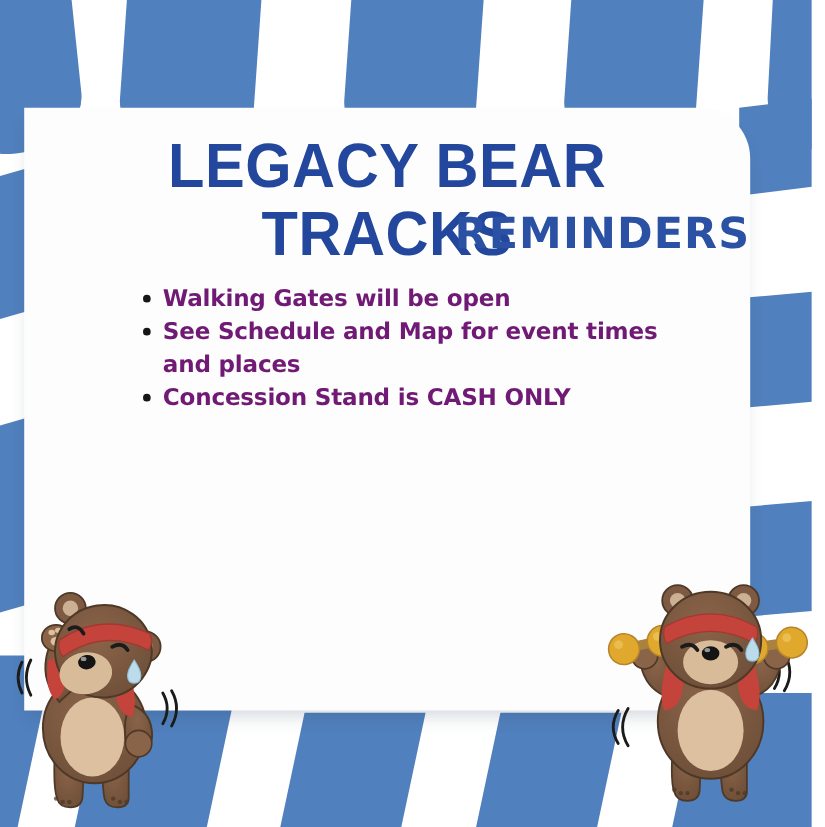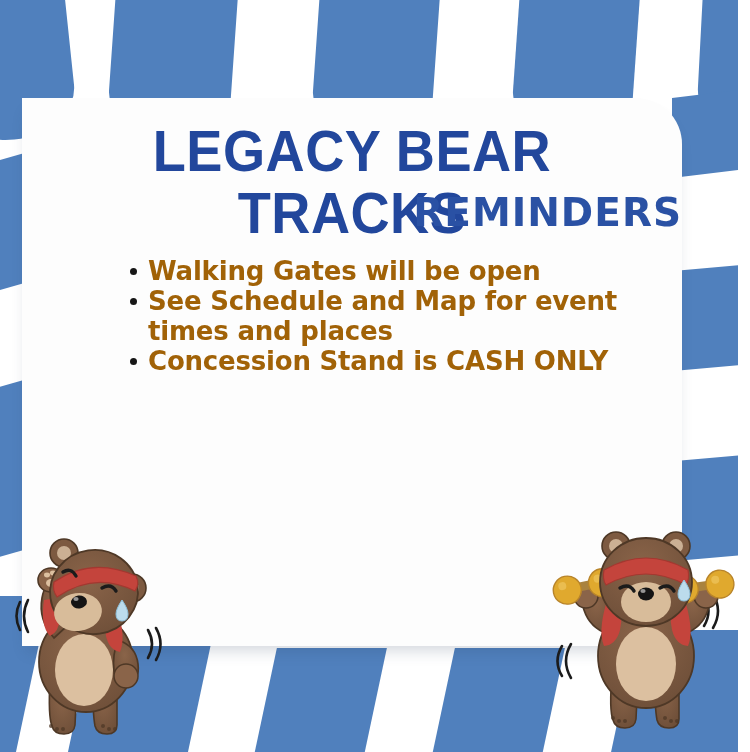--- a/index.html
+++ b/index.html
@@ -90,23 +90,23 @@
     top: 158px;
     right: 40px;
     margin: 0;
     padding: 0 0 0 22px;
     list-style: none;
   }
   .reminder-item {
     position: relative;
     font-family: "DejaVu Sans", sans-serif;
     font-weight: 700;
-    font-size: 26px;
+    font-size: 21px;
     line-height: 30px;
-    color: #a16207;
+    color: #701a75;
     letter-spacing: -0.2px;
     margin: 0 0 0 0;
     padding-left: 18px;
   }
   .reminder-item::before {
     content: "";
     position: absolute;
     left: 0;
     top: 12px;
     width: 7px;

